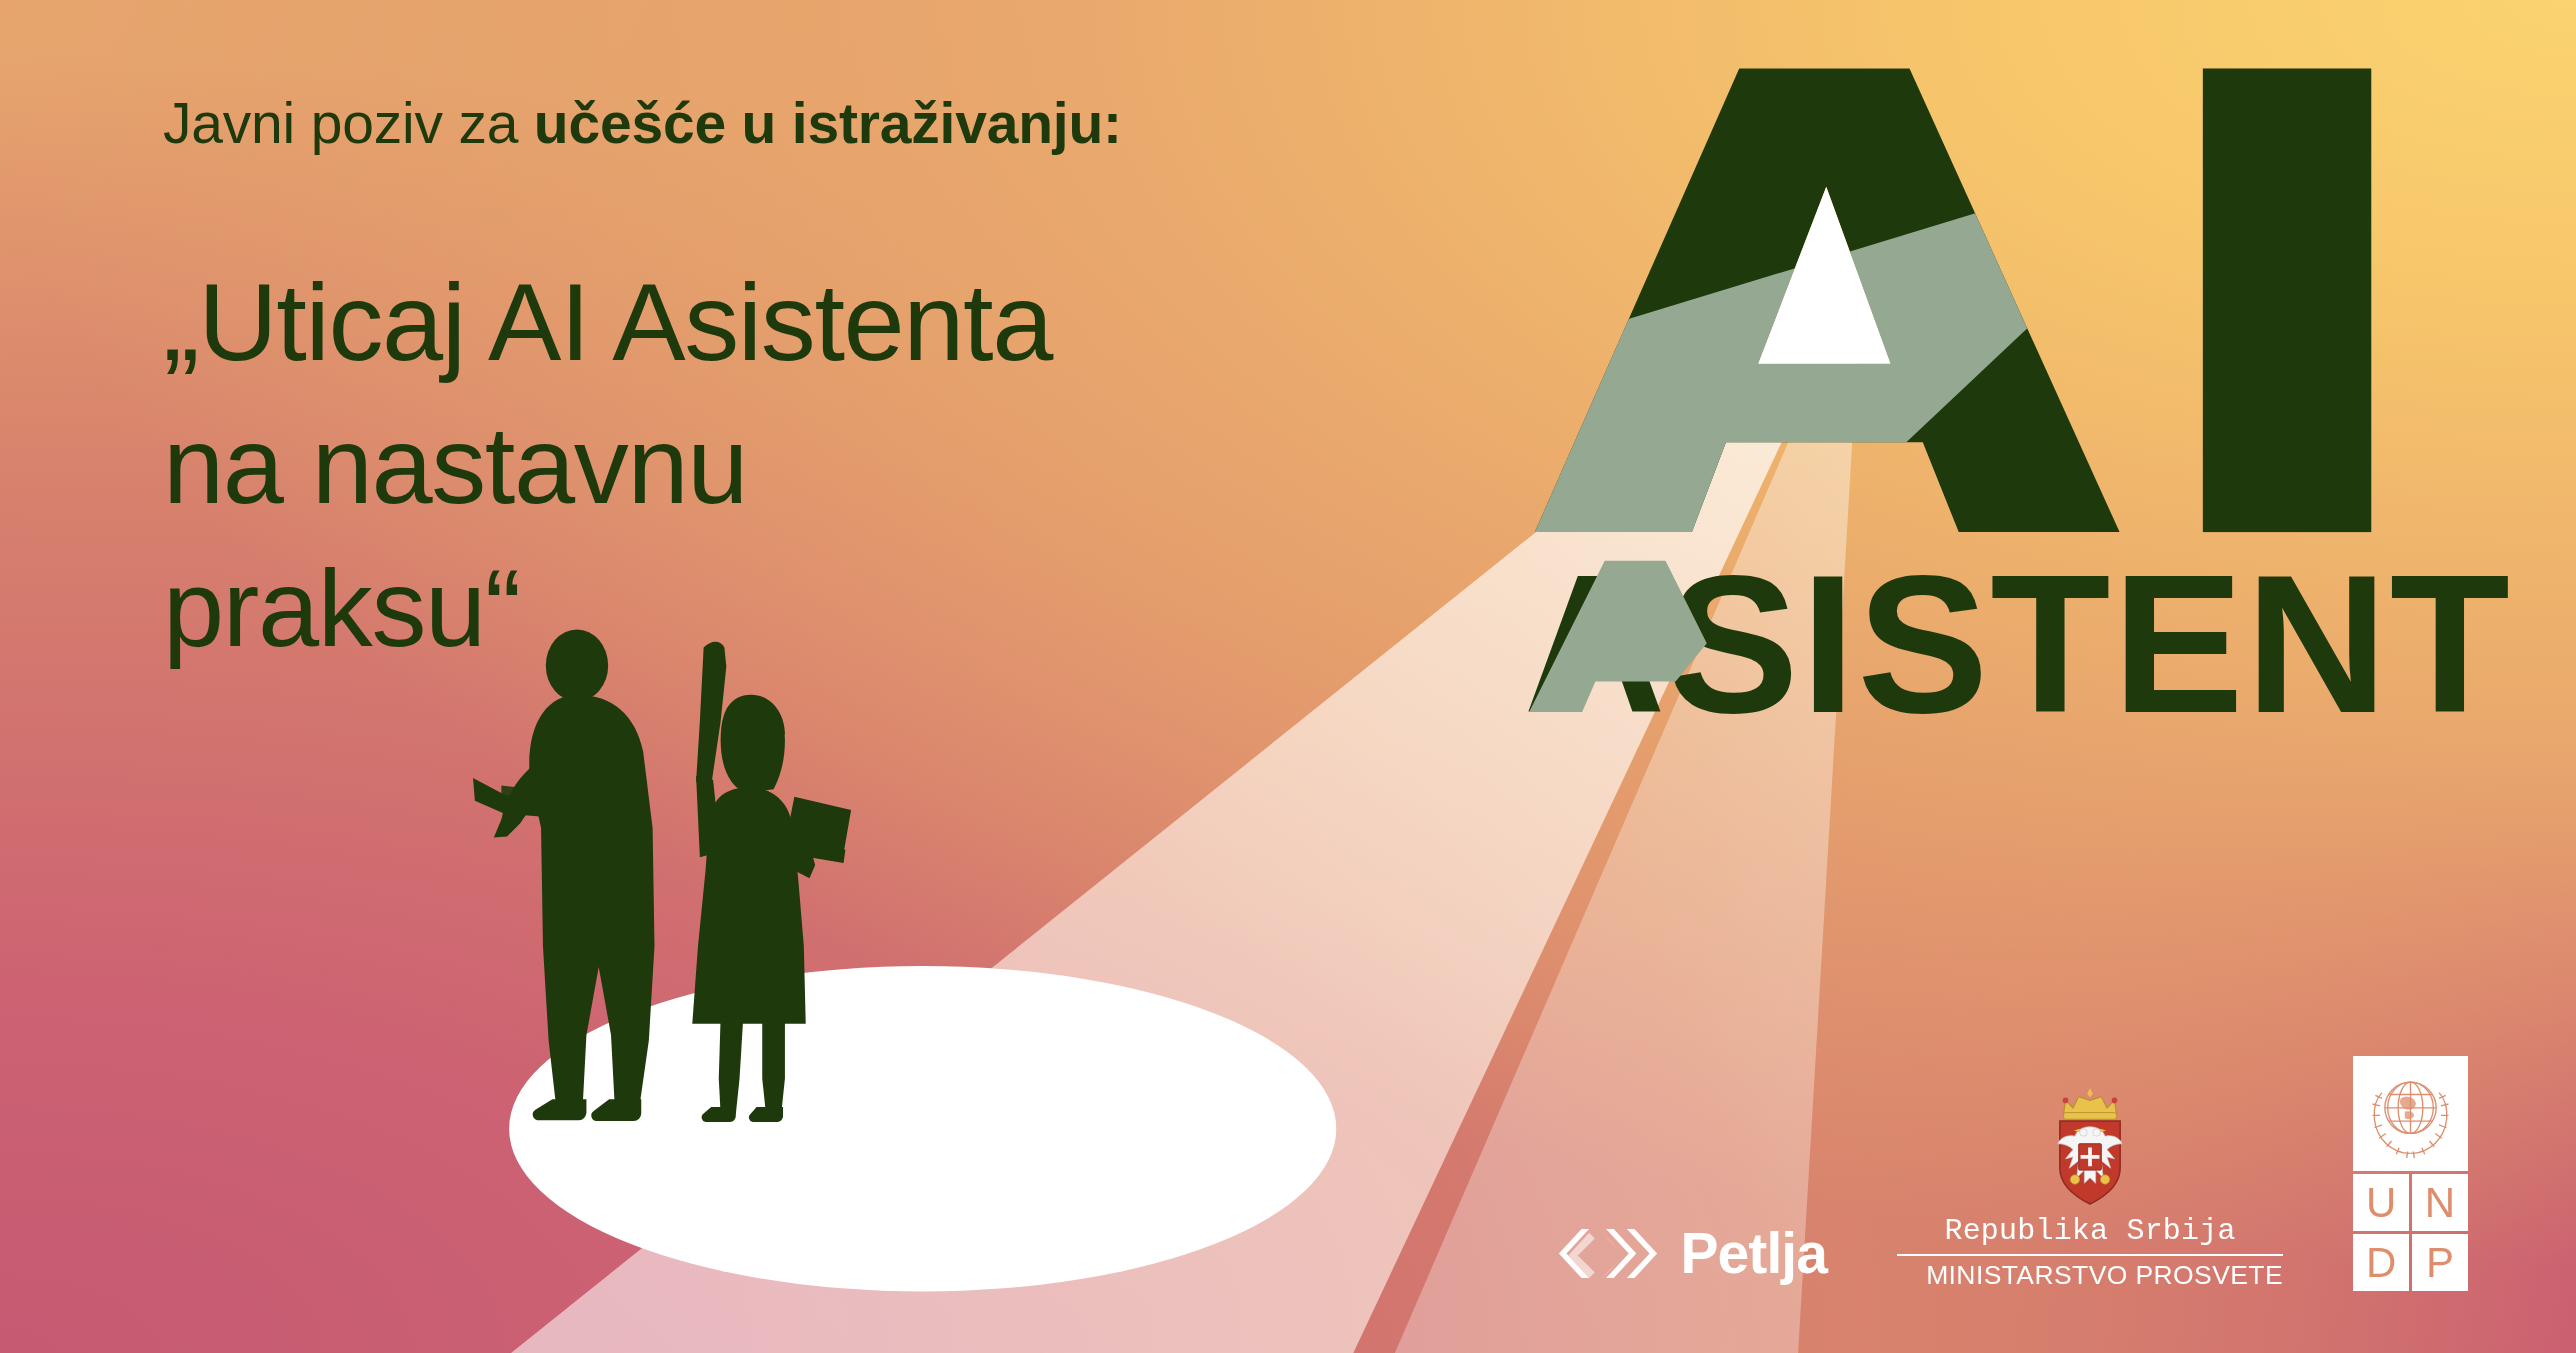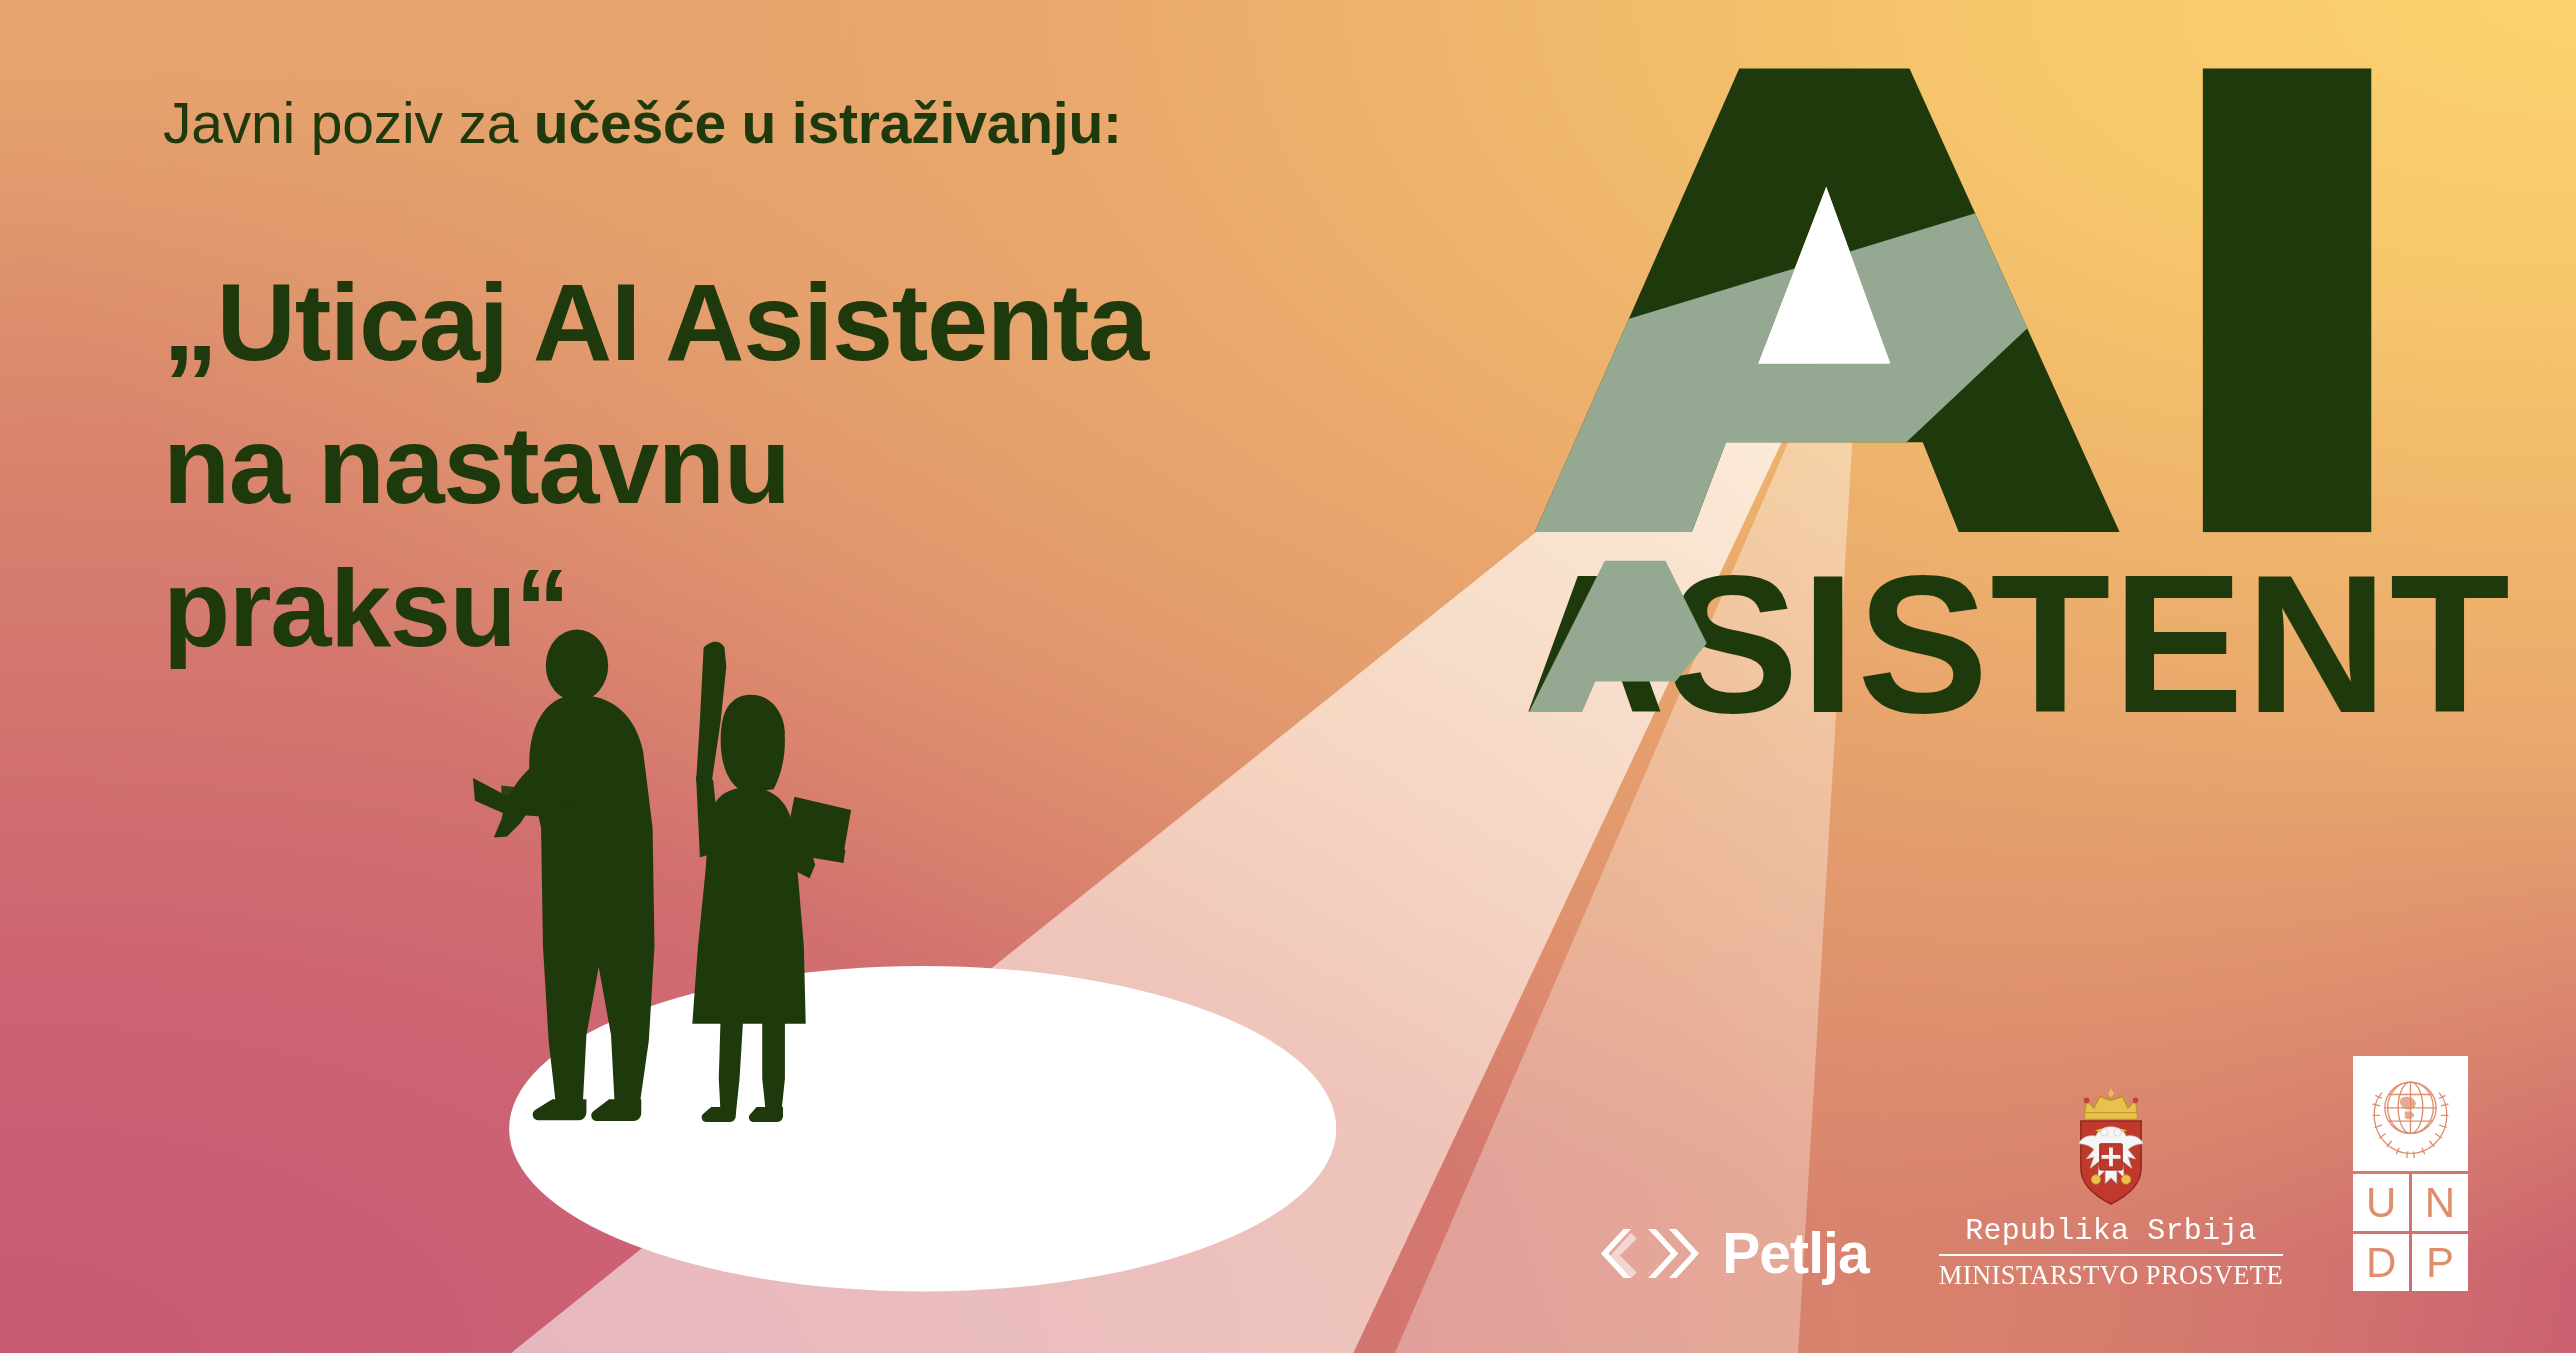--- a/index.html
+++ b/index.html
@@ -37,21 +37,21 @@
     color:#1E3A0C;
     font-weight:400;
     letter-spacing:-0.2px;
     white-space:nowrap;
   }
   .eyebrow b { font-weight:700; }
   .headline {
     margin-top:95px;
     font-size:110px;
     line-height:1.30;
-    font-weight:700;
+    font-weight:400;
     color:#1E3A0C;
     letter-spacing:-1.4px;
   }
   .headline .ln { display:block; white-space:nowrap; }
 
   
   .ai-block {
     position:absolute;
     right:59px; top:59px;
     width:1003px;
@@ -86,22 +86,22 @@
   .logo-ministry { text-align:center; color:#ffffff; }
   .coat { width:98px; height:125px; display:block; margin:0 auto 5.7px; }
   .ministry-l1 {
     font-family:Liberation Mono, monospace;
     font-size:30px; line-height:1.12; letter-spacing:0.2px;
   }
   .ministry-rule {
     height:1.9px; background:#ffffff; margin:4.7px auto 5.7px; width:100%;
   }
   .ministry-l2 {
-    font-family:Liberation Serif, serif;
-    font-size:26.5px; line-height:1.12; letter-spacing:0.4px;
+    font-family:Liberation Sans, sans-serif;
+    font-size:26.5px; line-height:1.12; letter-spacing:0.4px;margin-left:29px;
   }
   .logo-undp { width:115px; }
   .undp-emblem {
     background:#ffffff; width:115px; height:115px;
     display:flex; align-items:center; justify-content:center;
     margin-bottom:2.8px;
   }
   .undp-emblem svg { width:95px; height:95px; display:block; }
   .undp-grid {
     display:grid;

